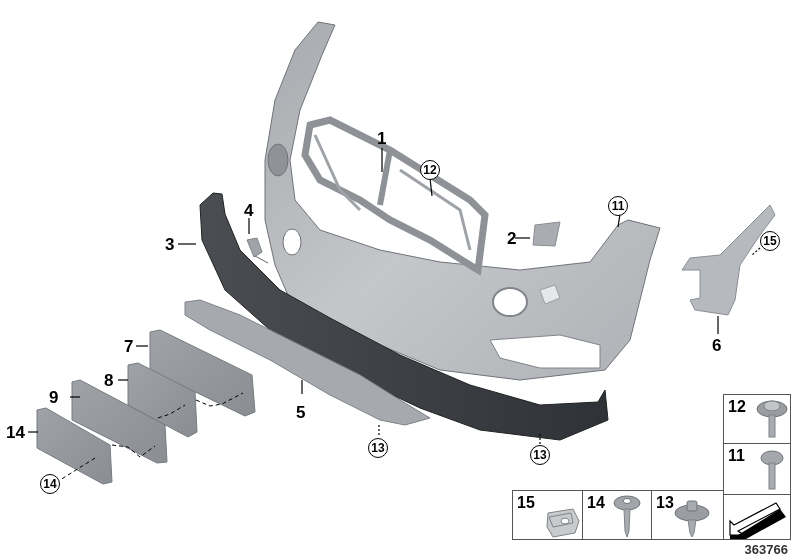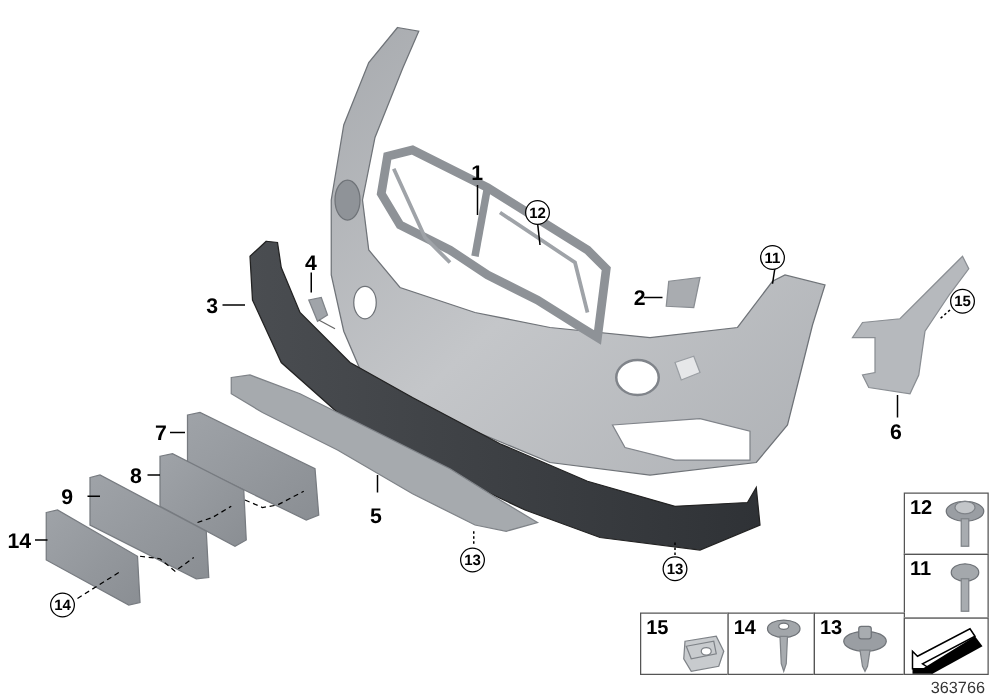--- a/index.html
+++ b/index.html
@@ -4,21 +4,21 @@
   <style>
     html, body { margin:0; padding:0; background:#ffffff; }
     body { width:800px; height:560px; position:relative; overflow:hidden; font-family:"Liberation Sans", sans-serif; }
     #diagram { position:absolute; left:0; top:0; width:800px; height:560px; }
     .lbl { position:absolute; font-family:"Liberation Sans", sans-serif; font-weight:bold; font-size:17px; color:#000; line-height:1; }
     .circ { position:absolute; width:20px; height:20px; border:1.5px solid #000; border-radius:50%; background:#fff;
             font-family:"Liberation Sans", sans-serif; font-size:12px; font-weight:bold; color:#000;
             display:flex; align-items:center; justify-content:center; box-sizing:border-box; }
     .cell { position:absolute; border:1px solid #555; box-sizing:border-box; background:#fff; }
     .cell-lbl { position:absolute; left:4px; top:3px; font-weight:bold; font-size:16px; color:#000; }
-    .refno { position:absolute; right:12px; bottom:3px; font-size:13px; color:#333; }
+    .refno { position:absolute; right:12px; bottom:3px; font-size:13px; color:#333;font-weight:bold; }
   </style>
 </head>
 <body>
 
 <svg id="diagram" viewBox="0 0 800 560" xmlns="http://www.w3.org/2000/svg">
   <defs>
     <linearGradient id="bumperGrad" x1="0" y1="0" x2="1" y2="1">
       <stop offset="0" stop-color="#a7aaae"></stop>
       <stop offset="0.5" stop-color="#c4c6c9"></stop>
       <stop offset="1" stop-color="#aeb1b5"></stop>

